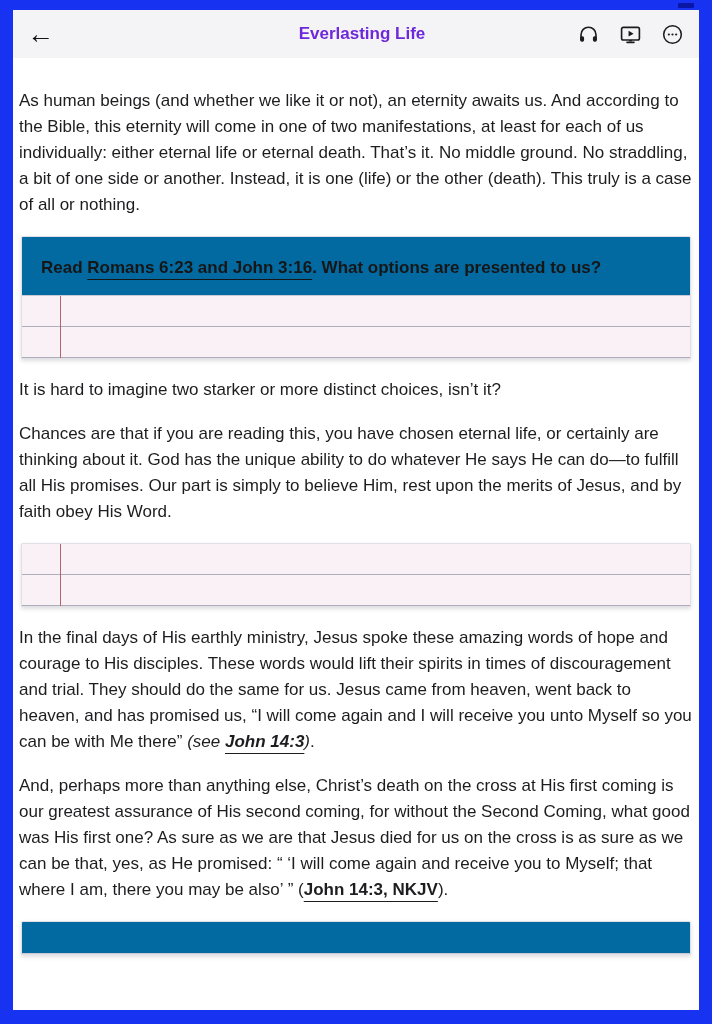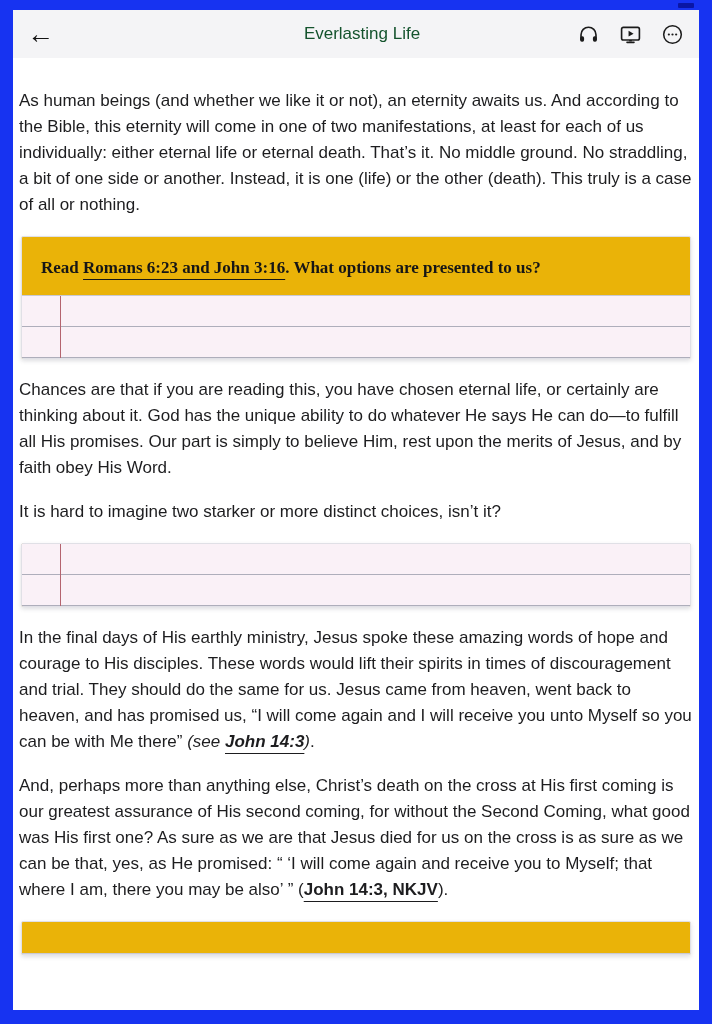--- a/index.html
+++ b/index.html
@@ -16,21 +16,21 @@
   .appbar{
     height:48px;background:#f4f4f6;display:flex;align-items:center;
     padding:0 14px;position:relative;
   }
   .back-btn{
     font-size:27px;line-height:1;color:#131313;font-weight:600;
     background:none;border:none;padding:0;cursor:pointer;width:30px;text-align:left;
   }
   .appbar-title{
     position:absolute;left:12px;right:0;text-align:center;
-    font-size:17px;font-weight:400;color:#14532d;pointer-events:none;
+    font-size:17px;font-weight:700;color:#6d28d9;pointer-events:none;
   }
   .appbar-actions{margin-left:auto;display:flex;align-items:center;gap:17px;}
   .icon-btn{background:none;border:none;padding:0;width:25px;height:25px;cursor:pointer;display:flex;align-items:center;justify-content:center;}
   .icon-btn svg{display:block;}
   
   .content{
     padding:22px 6px 0 6px;
     font-size:17px;line-height:26px;color:#1d1d1f;
   }
   .para{margin:18px 0;}
@@ -42,22 +42,21 @@
     text-decoration-thickness:1px;
     text-underline-offset:6px;
     color:inherit;cursor:pointer;
   }
   
   .qcard{
     margin:13px 2px 18px 2px;
     border:1px solid #e0e0e6;
     box-shadow:0 2px 4px rgba(70,70,90,0.18);
     border-radius:2px;
-    background:#eab308;
-    font-family:Liberation Serif, serif;
+    background:#0369a1;
   }
   .qhead{
     padding:17px 19px 14px 19px;
     font-weight:700;line-height:27px;color:#161616;
     border-bottom:1px solid #c9c9d2;
   }
   .qanswer{position:relative;background:#faf1f7;}
   .arow{height:30px;border-bottom:1px solid #aeaebb;}
   .arow:last-of-type{border-bottom:none;}
   .aredline{position:absolute;left:38px;top:0;bottom:0;width:1px;background:#b4646f;}
@@ -104,22 +103,22 @@
   <div class="content" id="content-blocks">
       <p class="para"><span>As human beings (and whether we like it or not), an eternity awaits us. And according to the Bible, this eternity will come in one of two manifestations, at least for each of us individually: either eternal life or eternal death. That’s it. No middle ground. No straddling, a bit of one side or another. Instead, it is one (life) or the other (death). This truly is a case of all or nothing.</span></p>
       <div class="qcard">
         <div class="qhead"><span>Read </span><span class="slink">Romans 6:23 and John 3:16</span><span>. What options are presented to us?</span></div>
         <div class="qanswer">
           <div class="arow"></div>
           <div class="arow"></div>
           <div class="aredline"></div>
         </div>
       </div>
+      <p class="para"><span>It is hard to imagine two starker or more distinct choices, isn’t it?</span></p>
       <p class="para"><span>Chances are that if you are reading this, you have chosen eternal life, or certainly are thinking about it. God has the unique ability to do whatever He says He can do—to fulfill all His promises. Our part is simply to believe Him, rest upon the merits of Jesus, and by faith obey His Word.</span></p>
-      <p class="para"><span>It is hard to imagine two starker or more distinct choices, isn’t it?</span></p>
       <div class="qcard">
         <div class="qanswer">
           <div class="arow"></div>
           <div class="arow"></div>
           <div class="aredline"></div>
         </div>
       </div>
       <p class="para"><span>In the final days of His earthly ministry, Jesus spoke these amazing words of hope and courage to His disciples. These words would lift their spirits in times of discouragement and trial. They should do the same for us. Jesus came from heaven, went back to heaven, and has promised us, “I will come again and I will receive you unto Myself so you can be with Me there” </span><span class="it">(see </span><span class="slink it">John 14:3</span><span class="it">)</span><span>.</span></p>
       <p class="para"><span>And, perhaps more than anything else, Christ’s death on the cross at His first coming is our greatest assurance of His second coming, for without the Second Coming, what good was His first one? As sure as we are that Jesus died for us on the cross is as sure as we can be that, yes, as He promised: “ ‘I will come again and receive you to Myself; that where I am, there you may be also’ ” (</span><span class="slink">John 14:3, NKJV</span><span>).</span></p>
       <div class="qcard">

